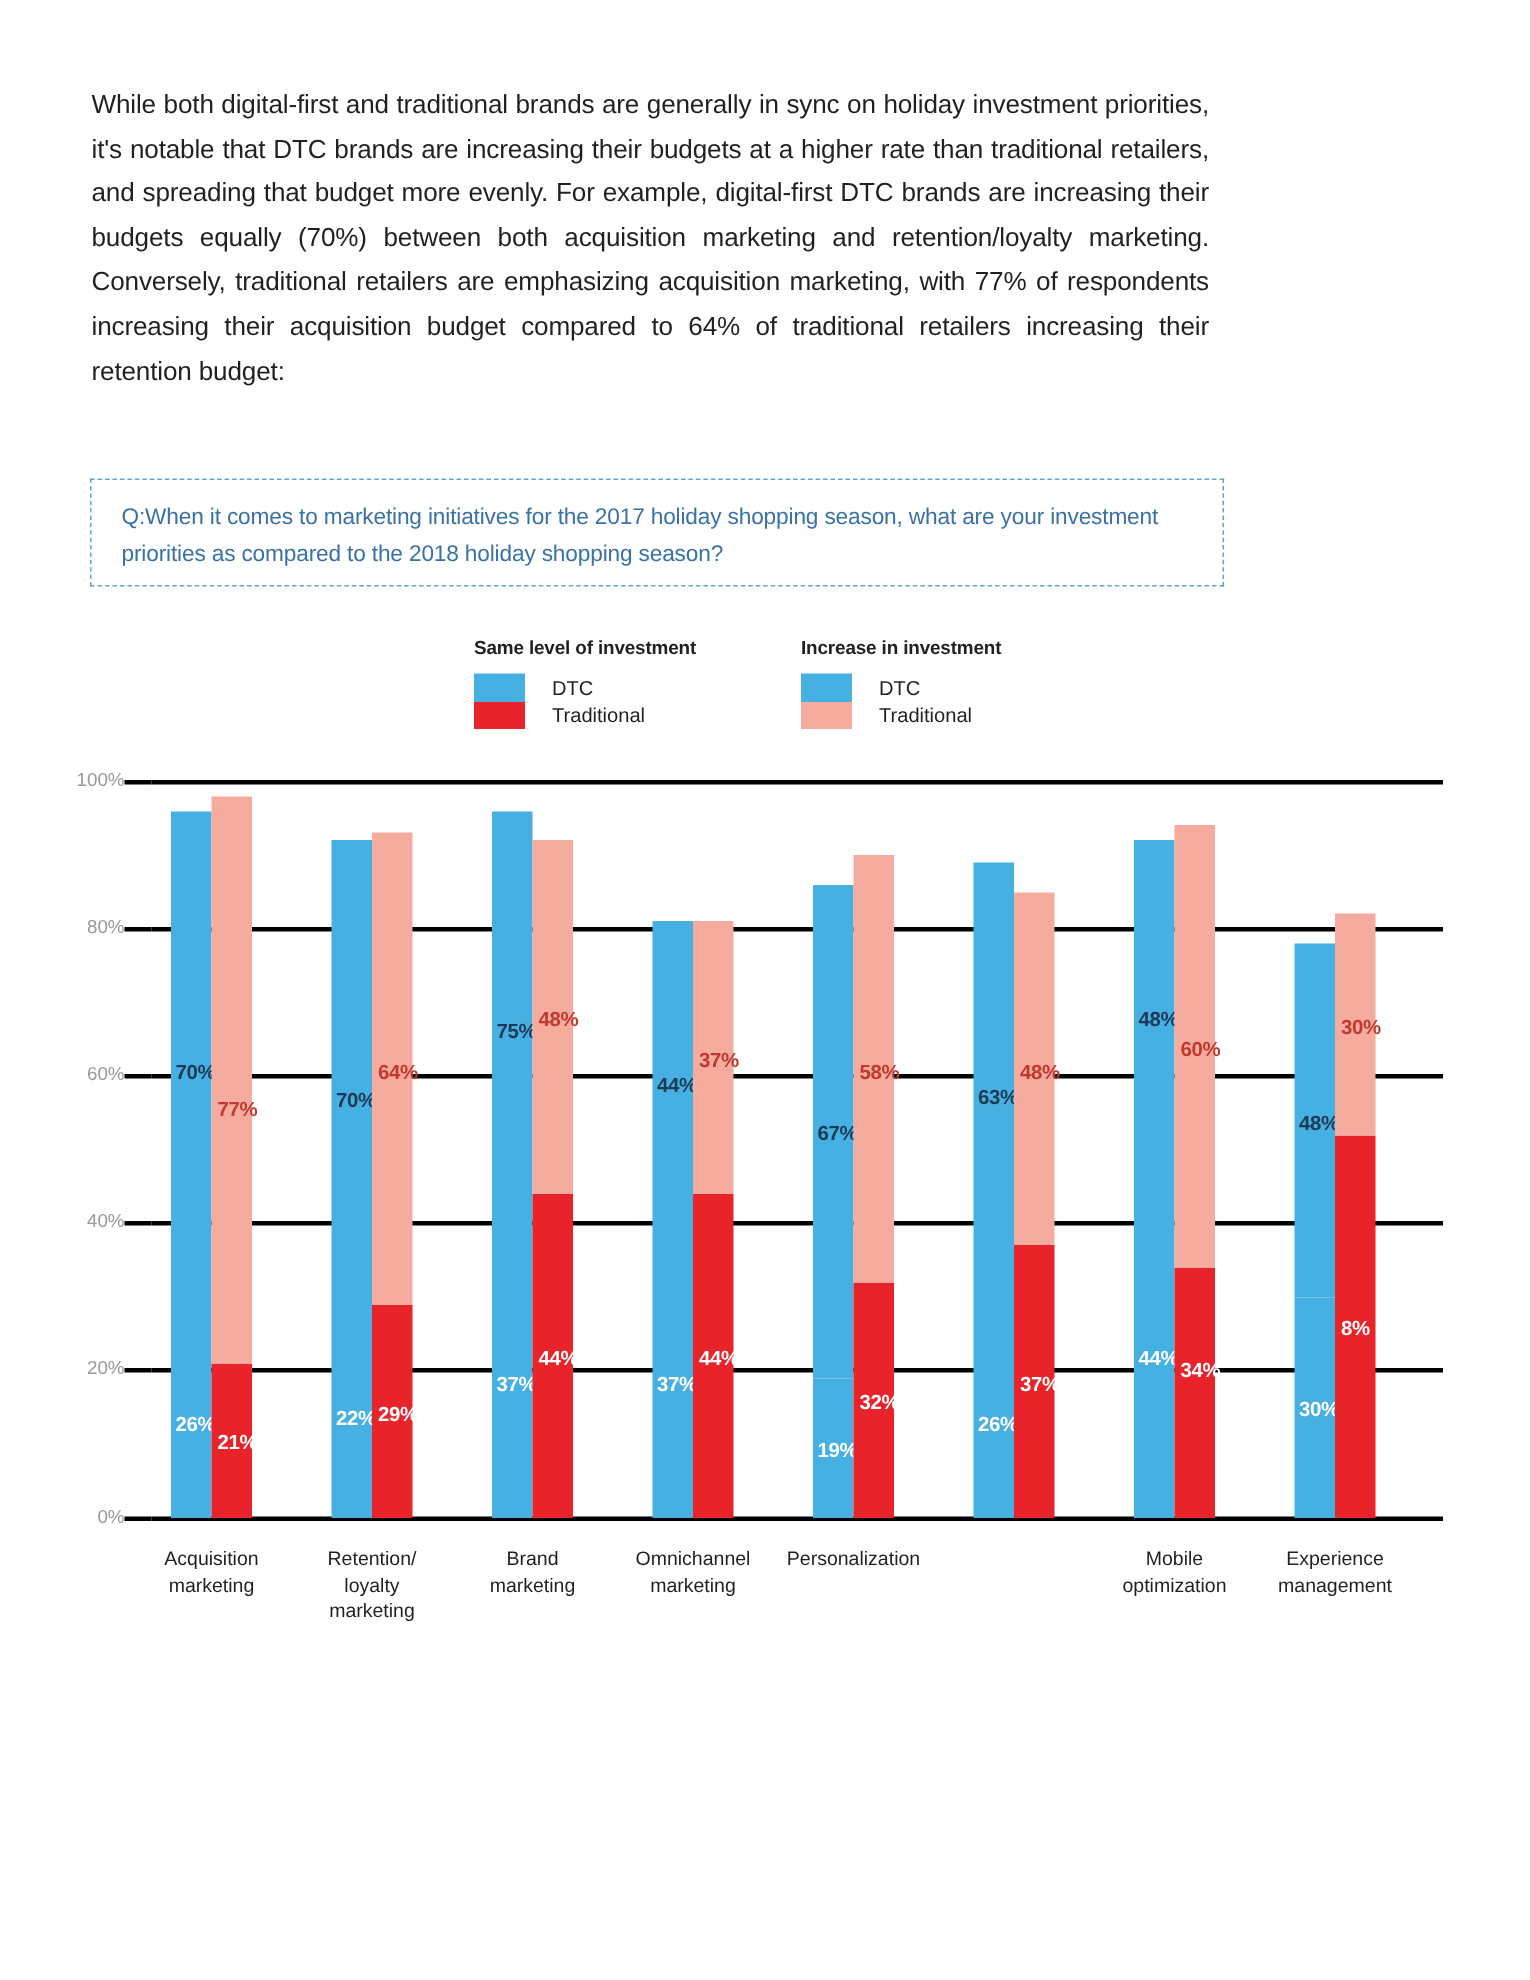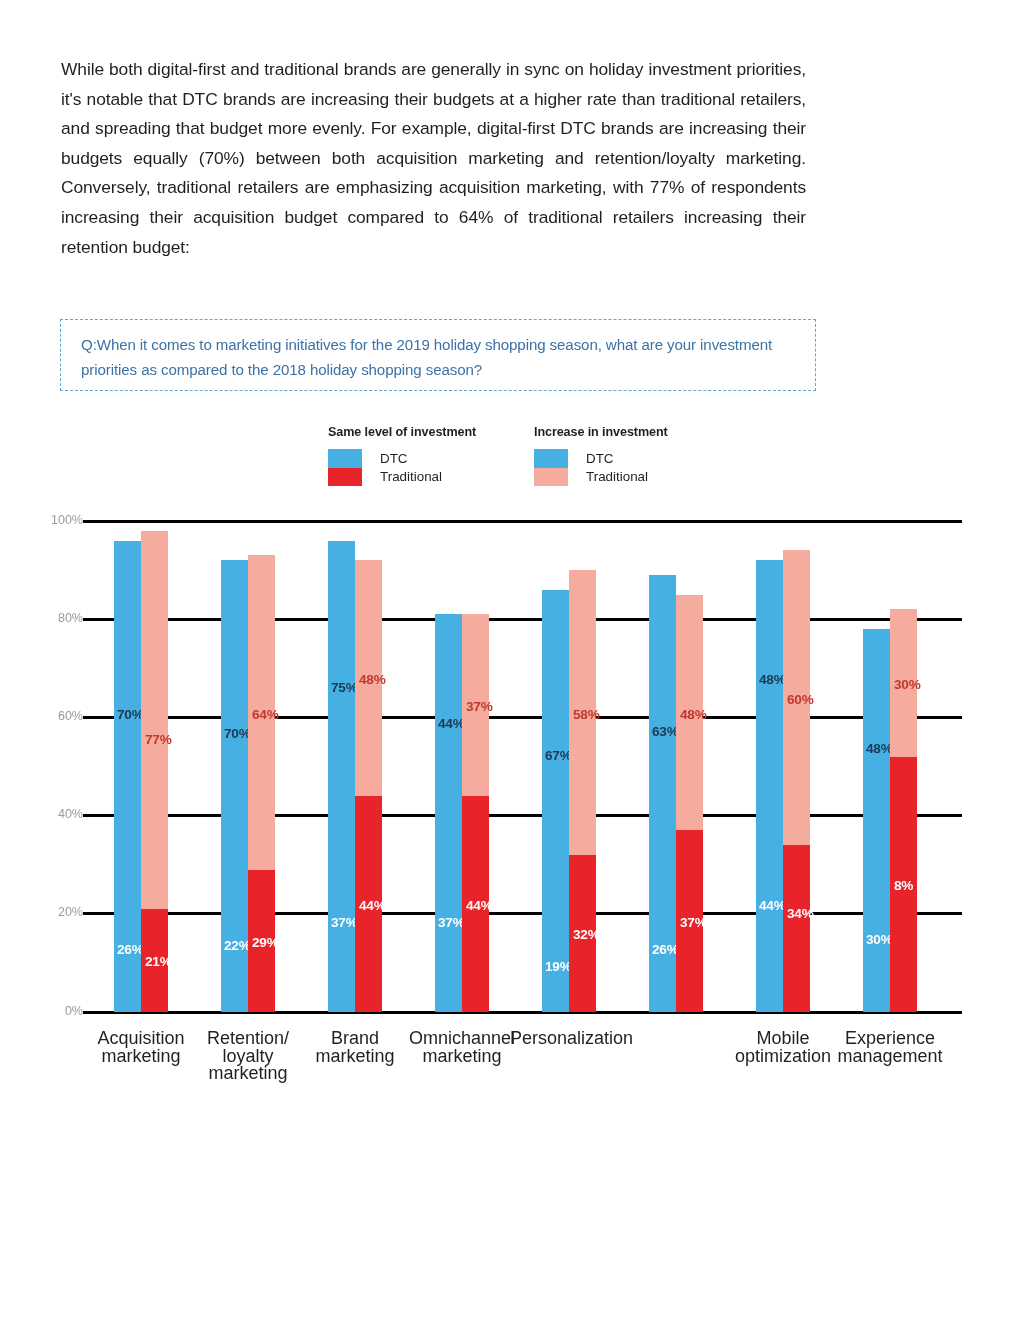--- a/index.html
+++ b/index.html
@@ -46,21 +46,21 @@
 
   
   #chart-legend {
     position: absolute;
     left: 316px;
     top: 425px;
     width: 500px;
     height: 70px;
   }
   .legend-group { position: absolute; top: 0; }
-  .legend-group.g-same { left: 12px; }
+  .legend-group.g-same { left: 0; }
   .legend-group.g-increase { left: 218px; }
   .legend-title {
     font-size: 12.6px;
     font-weight: bold;
     color: #231f20;
     white-space: nowrap;
     letter-spacing: -0.1px;
   }
   .legend-rows { margin-top: 10px; position: relative; }
   .legend-row { display: flex; align-items: center; height: 18.5px; }
@@ -141,37 +141,37 @@
     letter-spacing: -0.2px;
   }
   .lbl-same-dtc { color: #ffffff; left: 3px; }
   .lbl-inc-dtc  { color: #1b3a55; left: 3px; }
   .lbl-same-trad { color: #ffffff; left: 4px; }
   .lbl-inc-trad  { color: #c0392f; left: 4px; }
 
   .cat-label {
     position: absolute;
     top: 1030px;
-    font-size: 18px;
+    font-size: 13px;
     line-height: 17.5px;
     color: #231f20;
     text-align: center;
     width: 118px;
   }
 
   
   #footer { position: absolute; left: 0; top: 1238px; width: 1020px; height: 62px; }
 </style>
 </head>
 <body>
 
 <div id="intro-paragraph">While both digital-first and traditional brands are generally in sync on holiday investment priorities, it's notable that DTC brands are increasing their budgets at a higher rate than traditional retailers, and spreading that budget more evenly. For example, digital-first DTC brands are increasing their budgets equally (70%) between both acquisition marketing and retention/loyalty marketing. Conversely, traditional retailers are emphasizing acquisition marketing, with 77% of respondents increasing their acquisition budget compared to 64% of traditional retailers increasing their retention budget:</div>
 
 <div id="question-callout">
-  <div class="q-text">Q:When it comes to marketing initiatives for the 2019 holiday shopping season, what are your investment priorities as compared to the 2018 holiday shopping season?</div>
+  <div class="q-text">Q:When it comes to marketing initiatives for the 2017 holiday shopping season, what are your investment priorities as compared to the 2018 holiday shopping season?</div>
 </div>
 
 <div id="chart-legend">
   <div class="legend-group g-same">
     <div class="legend-title">Same level of investment</div>
     <div class="legend-rows">
       <div class="legend-row">
         <span class="legend-swatch" style="background:#46b0e3"></span>
         <span class="legend-label">DTC</span>
       </div>

